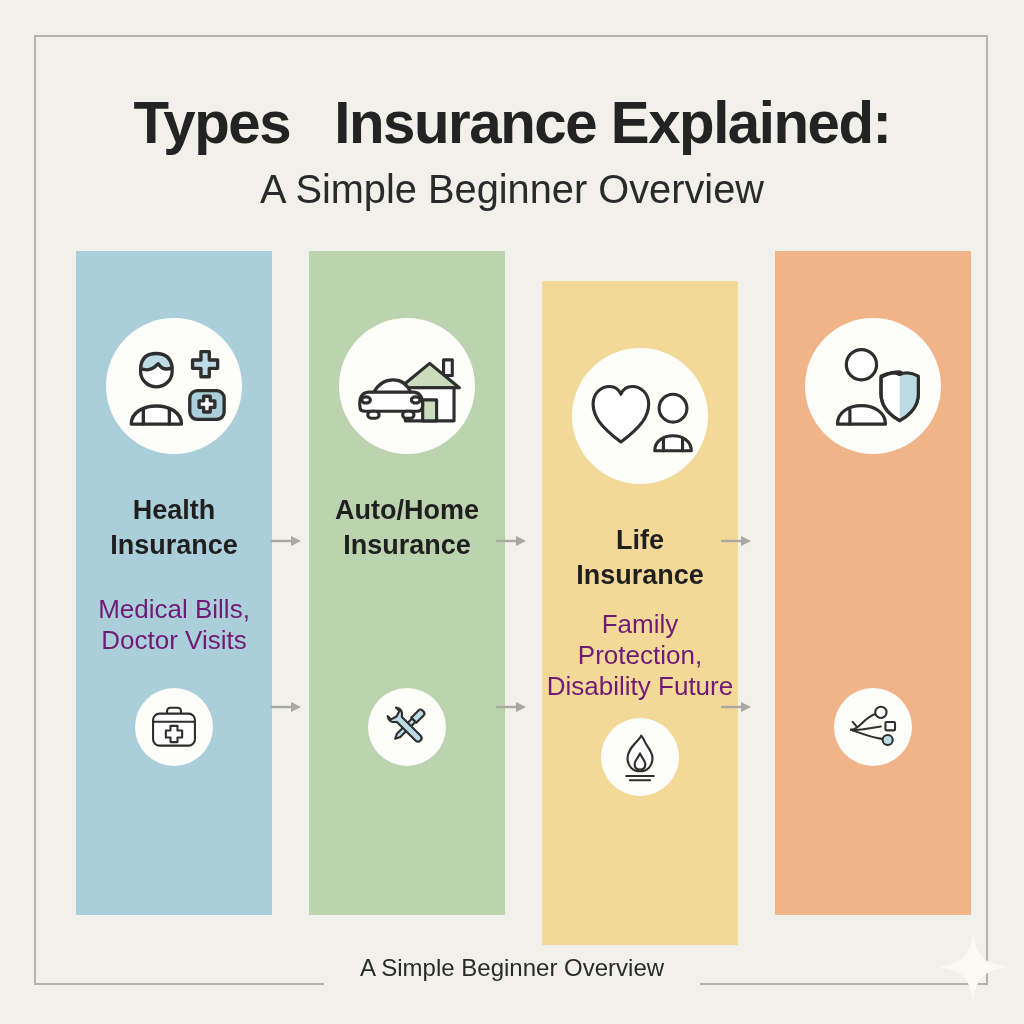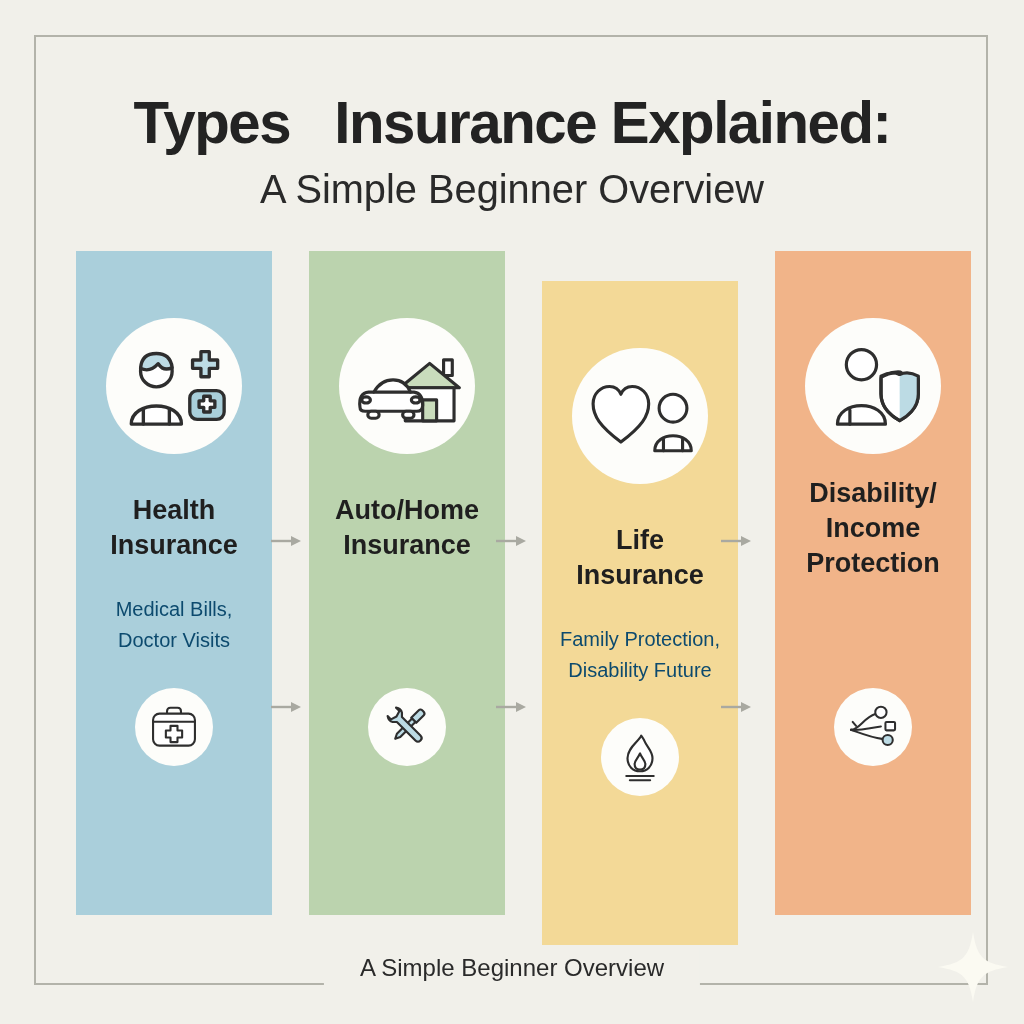--- a/index.html
+++ b/index.html
@@ -76,24 +76,24 @@
     line-height: 35px;
     color: #1f1f1f;
     white-space: pre-line;
   }
   .col-desc {
     position: absolute;
     top: 334px; left: 2px; right: 2px;
     height: 80px;
     display: flex; align-items: center; justify-content: center;
     text-align: center;
-    font-size: 20px;
+    font-size: 26px;
     font-weight: 400;
     line-height: 31px;
-    color: #0c4a6e;
+    color: #701a75;
     white-space: pre-line;
   }
   .arrow {
     position: absolute;
     width: 30px; height: 12px;
   }
   .arrow svg { display: block; }
   .a1 { left: 271px; top: 535px; }
   .a2 { left: 496px; top: 535px; }
   .a3 { left: 721px; top: 535px; }
@@ -219,23 +219,20 @@
     <div class="top-circle">
       <svg width="100" height="80" viewBox="0 0 112 90">
         <path class="ic ic-fill-w" d="M16 88 C16 60 70 60 70 88 Z"></path>
         <path class="ic ic-none" d="M30 88 V72"></path>
         <circle class="ic ic-fill-w" cx="43" cy="21" r="17"></circle>
         <path class="ic ic-fill-w" d="M93 36 C100 32 86 32 79 36 C72 39 72 38 72 42 L72 58 C72 74 86 84 93 88 C100 84 114 74 114 58 L114 42 C114 38 100 33 93 36 Z" transform="translate(-7 -4)"></path>
         <path class="ic-blue" d="M86 32 C93 30 100 31 106 34 L106 54 C106 70 94 80 86 84 Z" stroke="none"></path>
         <path class="ic ic-none" d="M86 32 C93 29 100 30 107 34 L107 54 C107 70 94 80 86 84 C78 80 65 70 65 54 L65 34 C72 30 79 29 86 32 Z"></path>
       </svg>
     </div>
-    <div class="col-title">Disability/
-Income
-Protection</div>
     <div class="bottom-circle">
       <svg width="52" height="46" viewBox="0 0 92 78">
         <path class="ic ic-none" d="M7 44 C22 44 30 22 50 16" stroke-width="4.2"></path>
         <path class="ic ic-none" d="M7 44 C28 46 40 40 60 38" stroke-width="4.2"></path>
         <path class="ic ic-none" d="M7 44 C24 50 44 58 62 60" stroke-width="4.2"></path>
         <path class="ic ic-none" d="M16 37 L10 30" stroke-width="4.2"></path>
         <circle class="ic ic-fill-w" cx="60" cy="13" r="10" stroke-width="4.2"></circle>
         <rect class="ic ic-fill-w" x="68" y="30" width="17" height="15" rx="2" stroke-width="4.2"></rect>
         <circle class="ic ic-blue" cx="72" cy="62" r="9" stroke-width="4.2" stroke="#2e2e2e"></circle>
       </svg>

